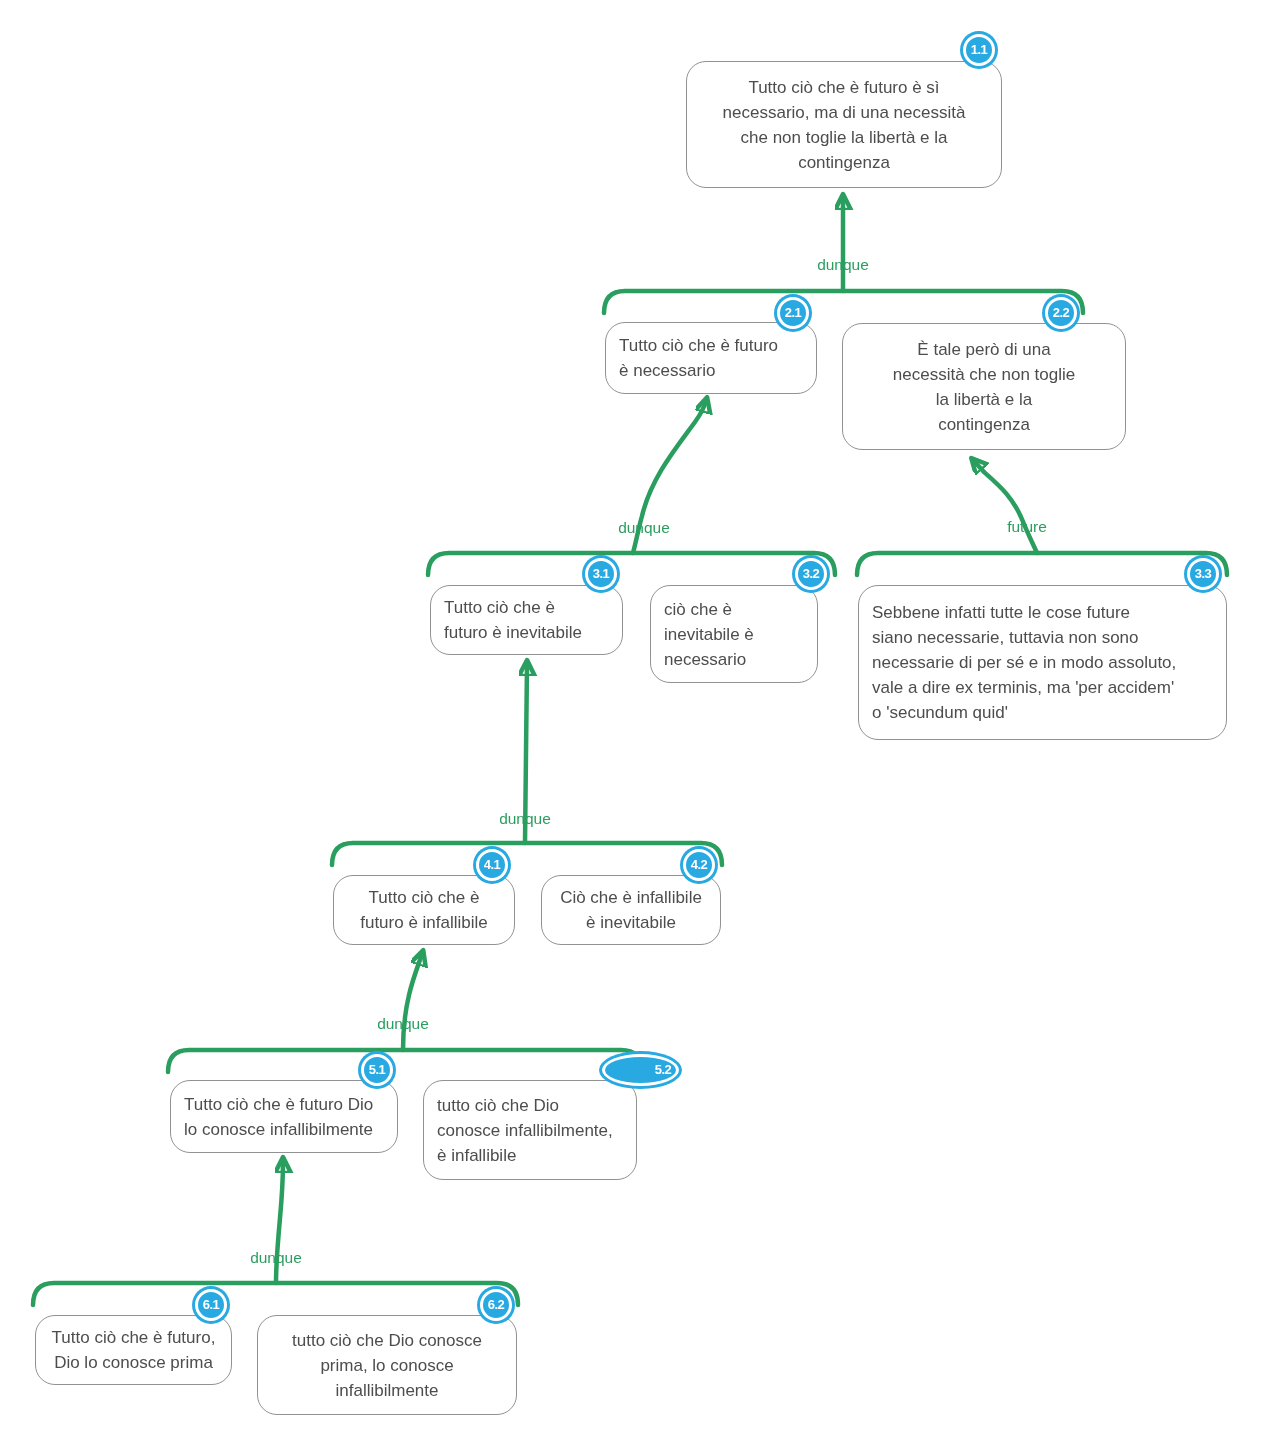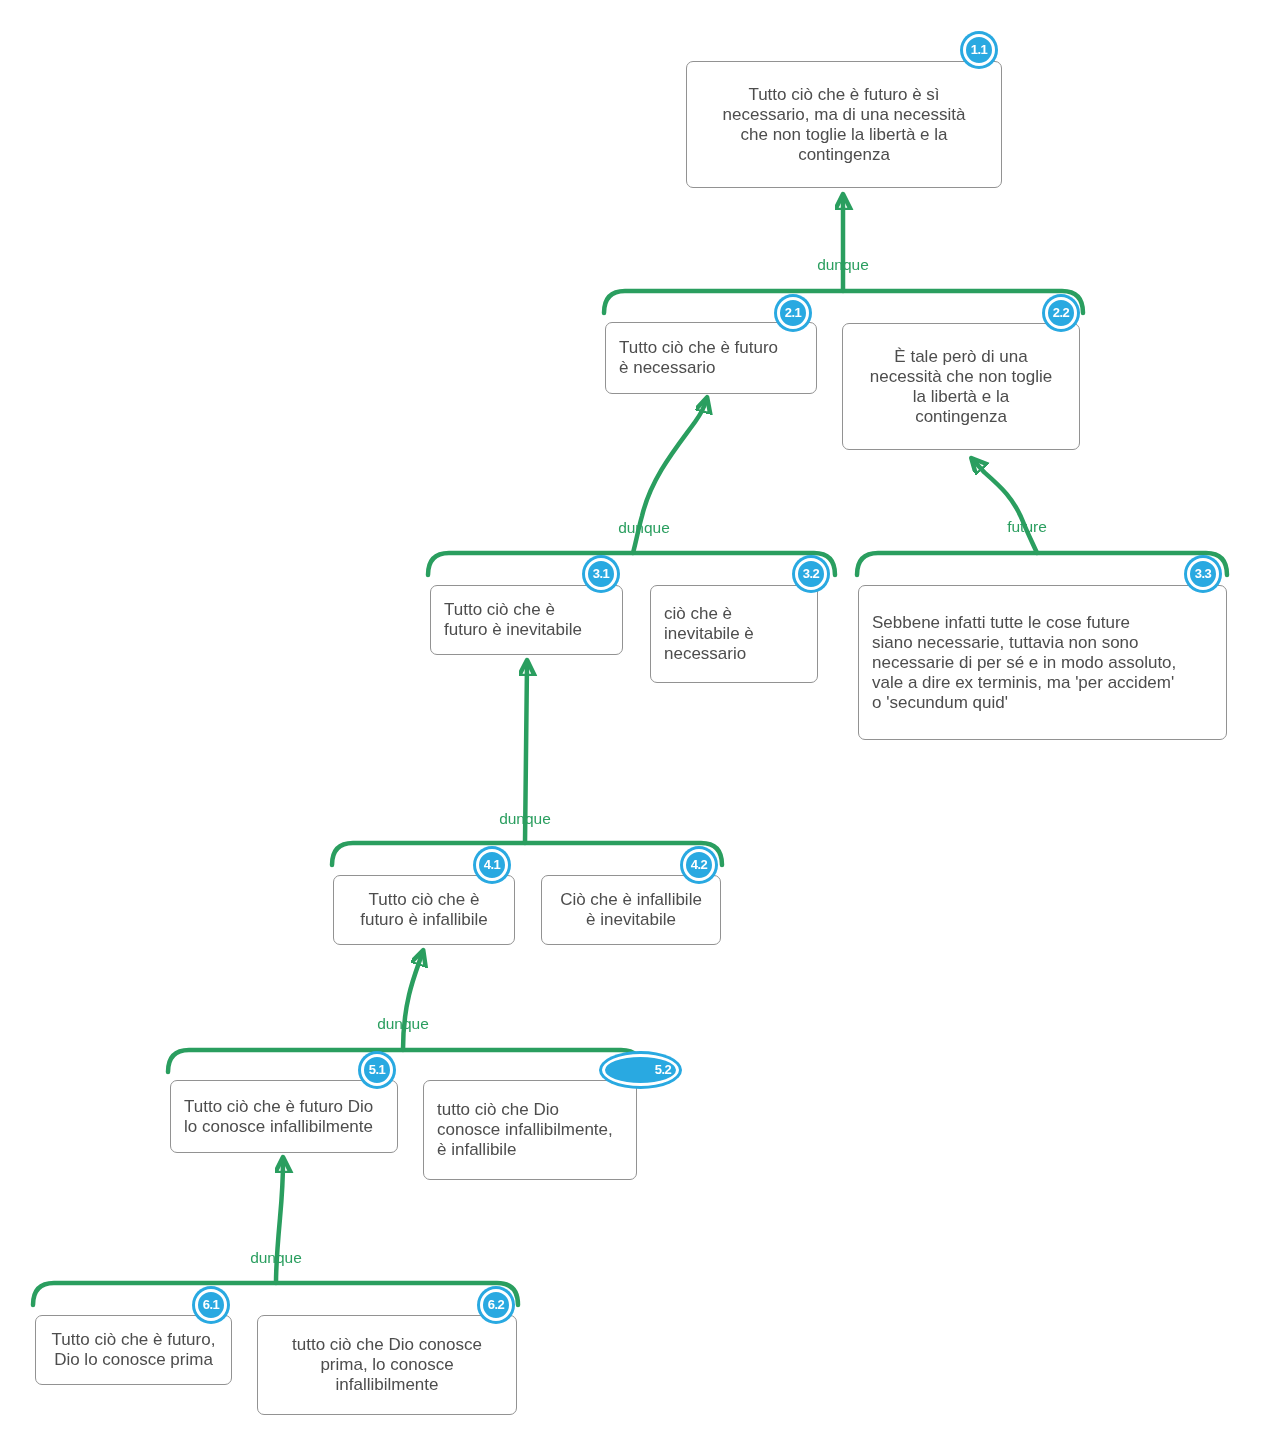--- a/index.html
+++ b/index.html
@@ -22,28 +22,28 @@
     stroke-width: 4.5;
     fill: none;
     stroke-linecap: round;
     stroke-linejoin: round;
   }
   .node {
     position: absolute;
     box-sizing: border-box;
     background: #ffffff;
     border: 1.6px solid #929292;
-    border-radius: 7px;
+    border-radius: 20px;
     display: flex;
     align-items: center;
     justify-content: center;
     padding: 8px 13px;
     color: #4d4d4d;
     font-size: 17px;
-    line-height: 20px;
+    line-height: 25px;
   }
   .node .node-text { white-space: pre-line; width: 100%; }
   .node.ta-center .node-text { text-align: center; }
   .node.ta-left   .node-text { text-align: left; }
   .badge {
     position: absolute;
     box-sizing: content-box;
     width: 26px; height: 26px;
     background: #29a9e1;
     border: 3px solid #ffffff;
@@ -106,21 +106,21 @@
   <div class="node ta-center" style="left:686px; top:61px;  width:316px; height:127px;">
     <span class="node-text">Tutto ciò che è futuro è sì
 necessario, ma di una necessità
 che non toglie la libertà e la
 contingenza</span>
   </div>
   <div class="node ta-left" style="left:605px; top:322px; width:212px; height:72px;">
     <span class="node-text">Tutto ciò che è futuro
 è necessario</span>
   </div>
-  <div class="node ta-center" style="left:842px; top:323px; width:238px; height:127px;">
+  <div class="node ta-center" style="left:842px; top:323px; width:284px; height:127px;">
     <span class="node-text">È tale però di una
 necessità che non toglie
 la libertà e la
 contingenza</span>
   </div>
   <div class="node ta-left" style="left:430px; top:585px; width:193px; height:70px;">
     <span class="node-text">Tutto ciò che è
 futuro è inevitabile</span>
   </div>
   <div class="node ta-left" style="left:650px; top:585px; width:168px; height:98px;">

